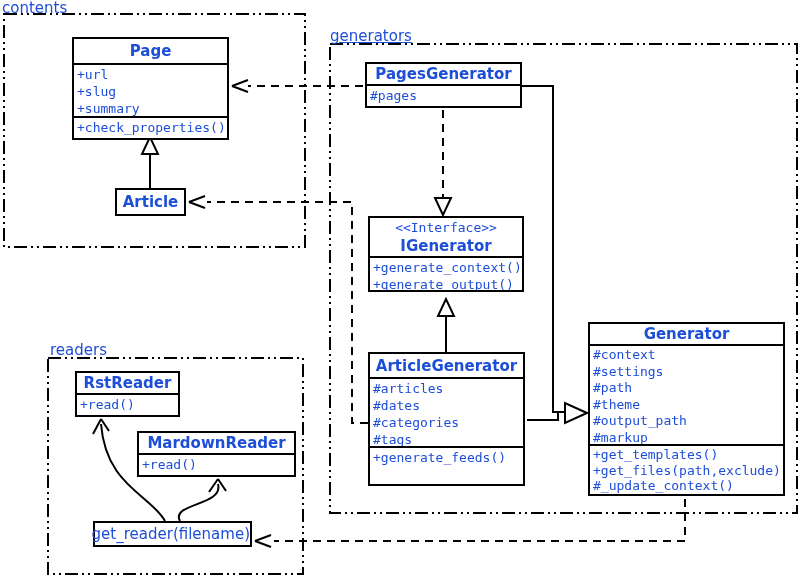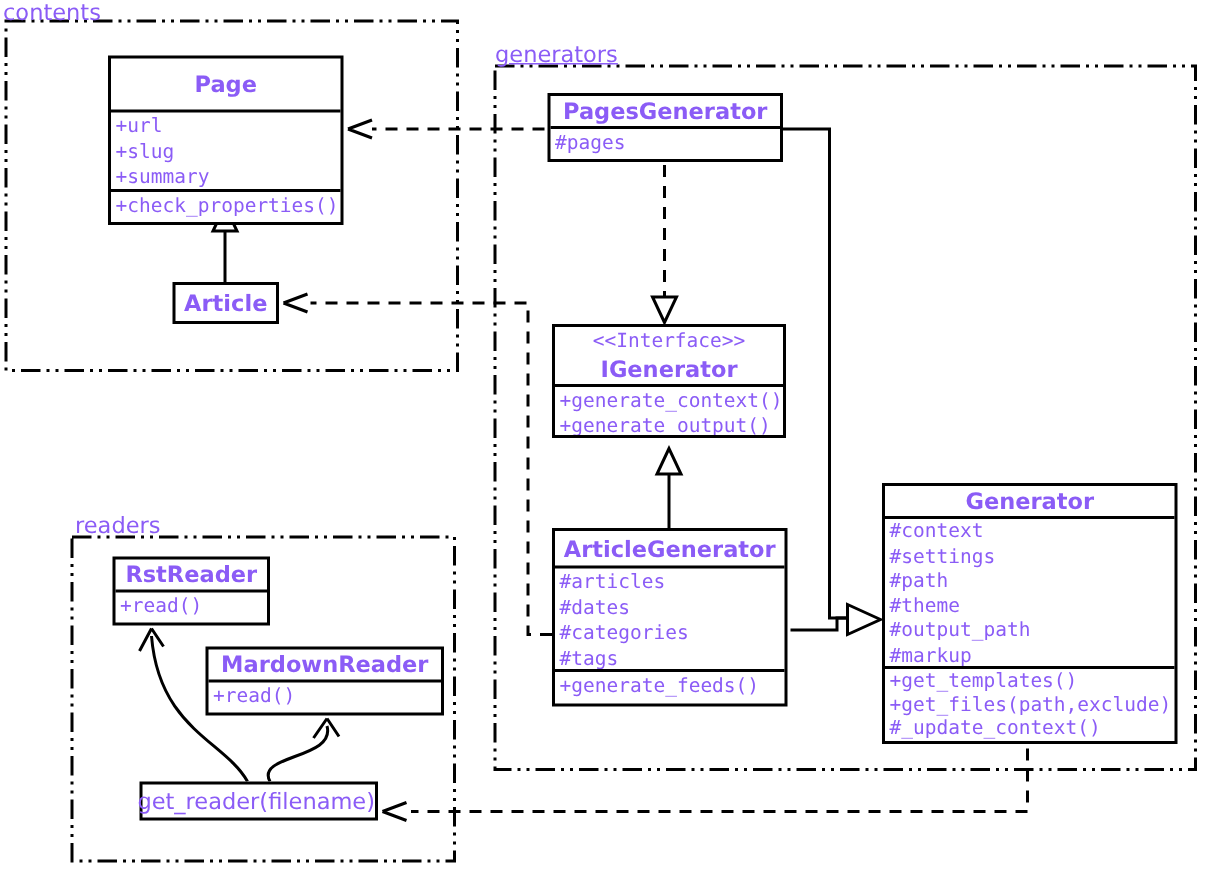--- a/index.html
+++ b/index.html
@@ -1,19 +1,19 @@
 <!DOCTYPE html>
 <html><head>
 <meta charset="utf-8">
 <style>
   html,body { margin:0; padding:0; background:#fff; }
   .canvas {
     position:relative; width:803px; height:579px;
     background:#ffffff; overflow:hidden;
-    font-family:"DejaVu Sans", sans-serif; color:#8b5cf6;
+    font-family:"DejaVu Sans", sans-serif; color:#1d4ed8;
   }
   svg.wires { position:absolute; left:0; top:0; z-index:1; }
   .pkg-label {
     position:absolute; z-index:3; font-size:15px; line-height:16px;
     background:transparent; white-space:nowrap;
   }
   .cls {
     position:absolute; z-index:2; box-sizing:border-box;
     background:#fff; border:2px solid #000;
     display:flex; flex-direction:column;
@@ -30,39 +30,39 @@
     overflow:hidden; white-space:nowrap;
   }
   .cls .sect.sep { border-bottom:2px solid #000; }
   .stereotype {
     font-family:"DejaVu Sans Mono", monospace; font-weight:normal;
     font-size:13px; line-height:17px;
   }
   .iname { font-size:15px; line-height:20px; }
   
   #cls-page { left:72px; top:37px; width:157px; }
-  #cls-page .title { height:36px; }
+  #cls-page .title { height:26px; }
   #cls-page .attrs { height:53px; }
   #cls-page .methods { height:20px; }
 
   #cls-article { left:115px; top:188px; width:71px; }
   #cls-article .title { height:24px; }
 
   #cls-pagesgen { left:365px; top:62px; width:157px; }
   #cls-pagesgen .title { height:22px; }
   #cls-pagesgen .attrs { height:20px; }
 
   #cls-igen { left:368px; top:216px; width:156px; }
   #cls-igen .title { height:40px; }
   #cls-igen .methods { height:32px; }
 
   #cls-artgen { left:368px; top:352px; width:157px; }
   #cls-artgen .title { height:25px; }
   #cls-artgen .attrs { height:69px; }
-  #cls-artgen .methods { height:21px; }
+  #cls-artgen .methods { height:36px; }
 
   #cls-generator { left:588px; top:322px; width:197px; }
   #cls-generator .title { height:22px; }
   #cls-generator .attrs { height:100px; line-height:16.5px; }
   #cls-generator .methods { height:48px; line-height:15.5px; }
 
   #cls-rst { left:75px; top:371px; width:105px; }
   #cls-rst .title { height:22px; }
   #cls-rst .methods { height:20px; }
 

